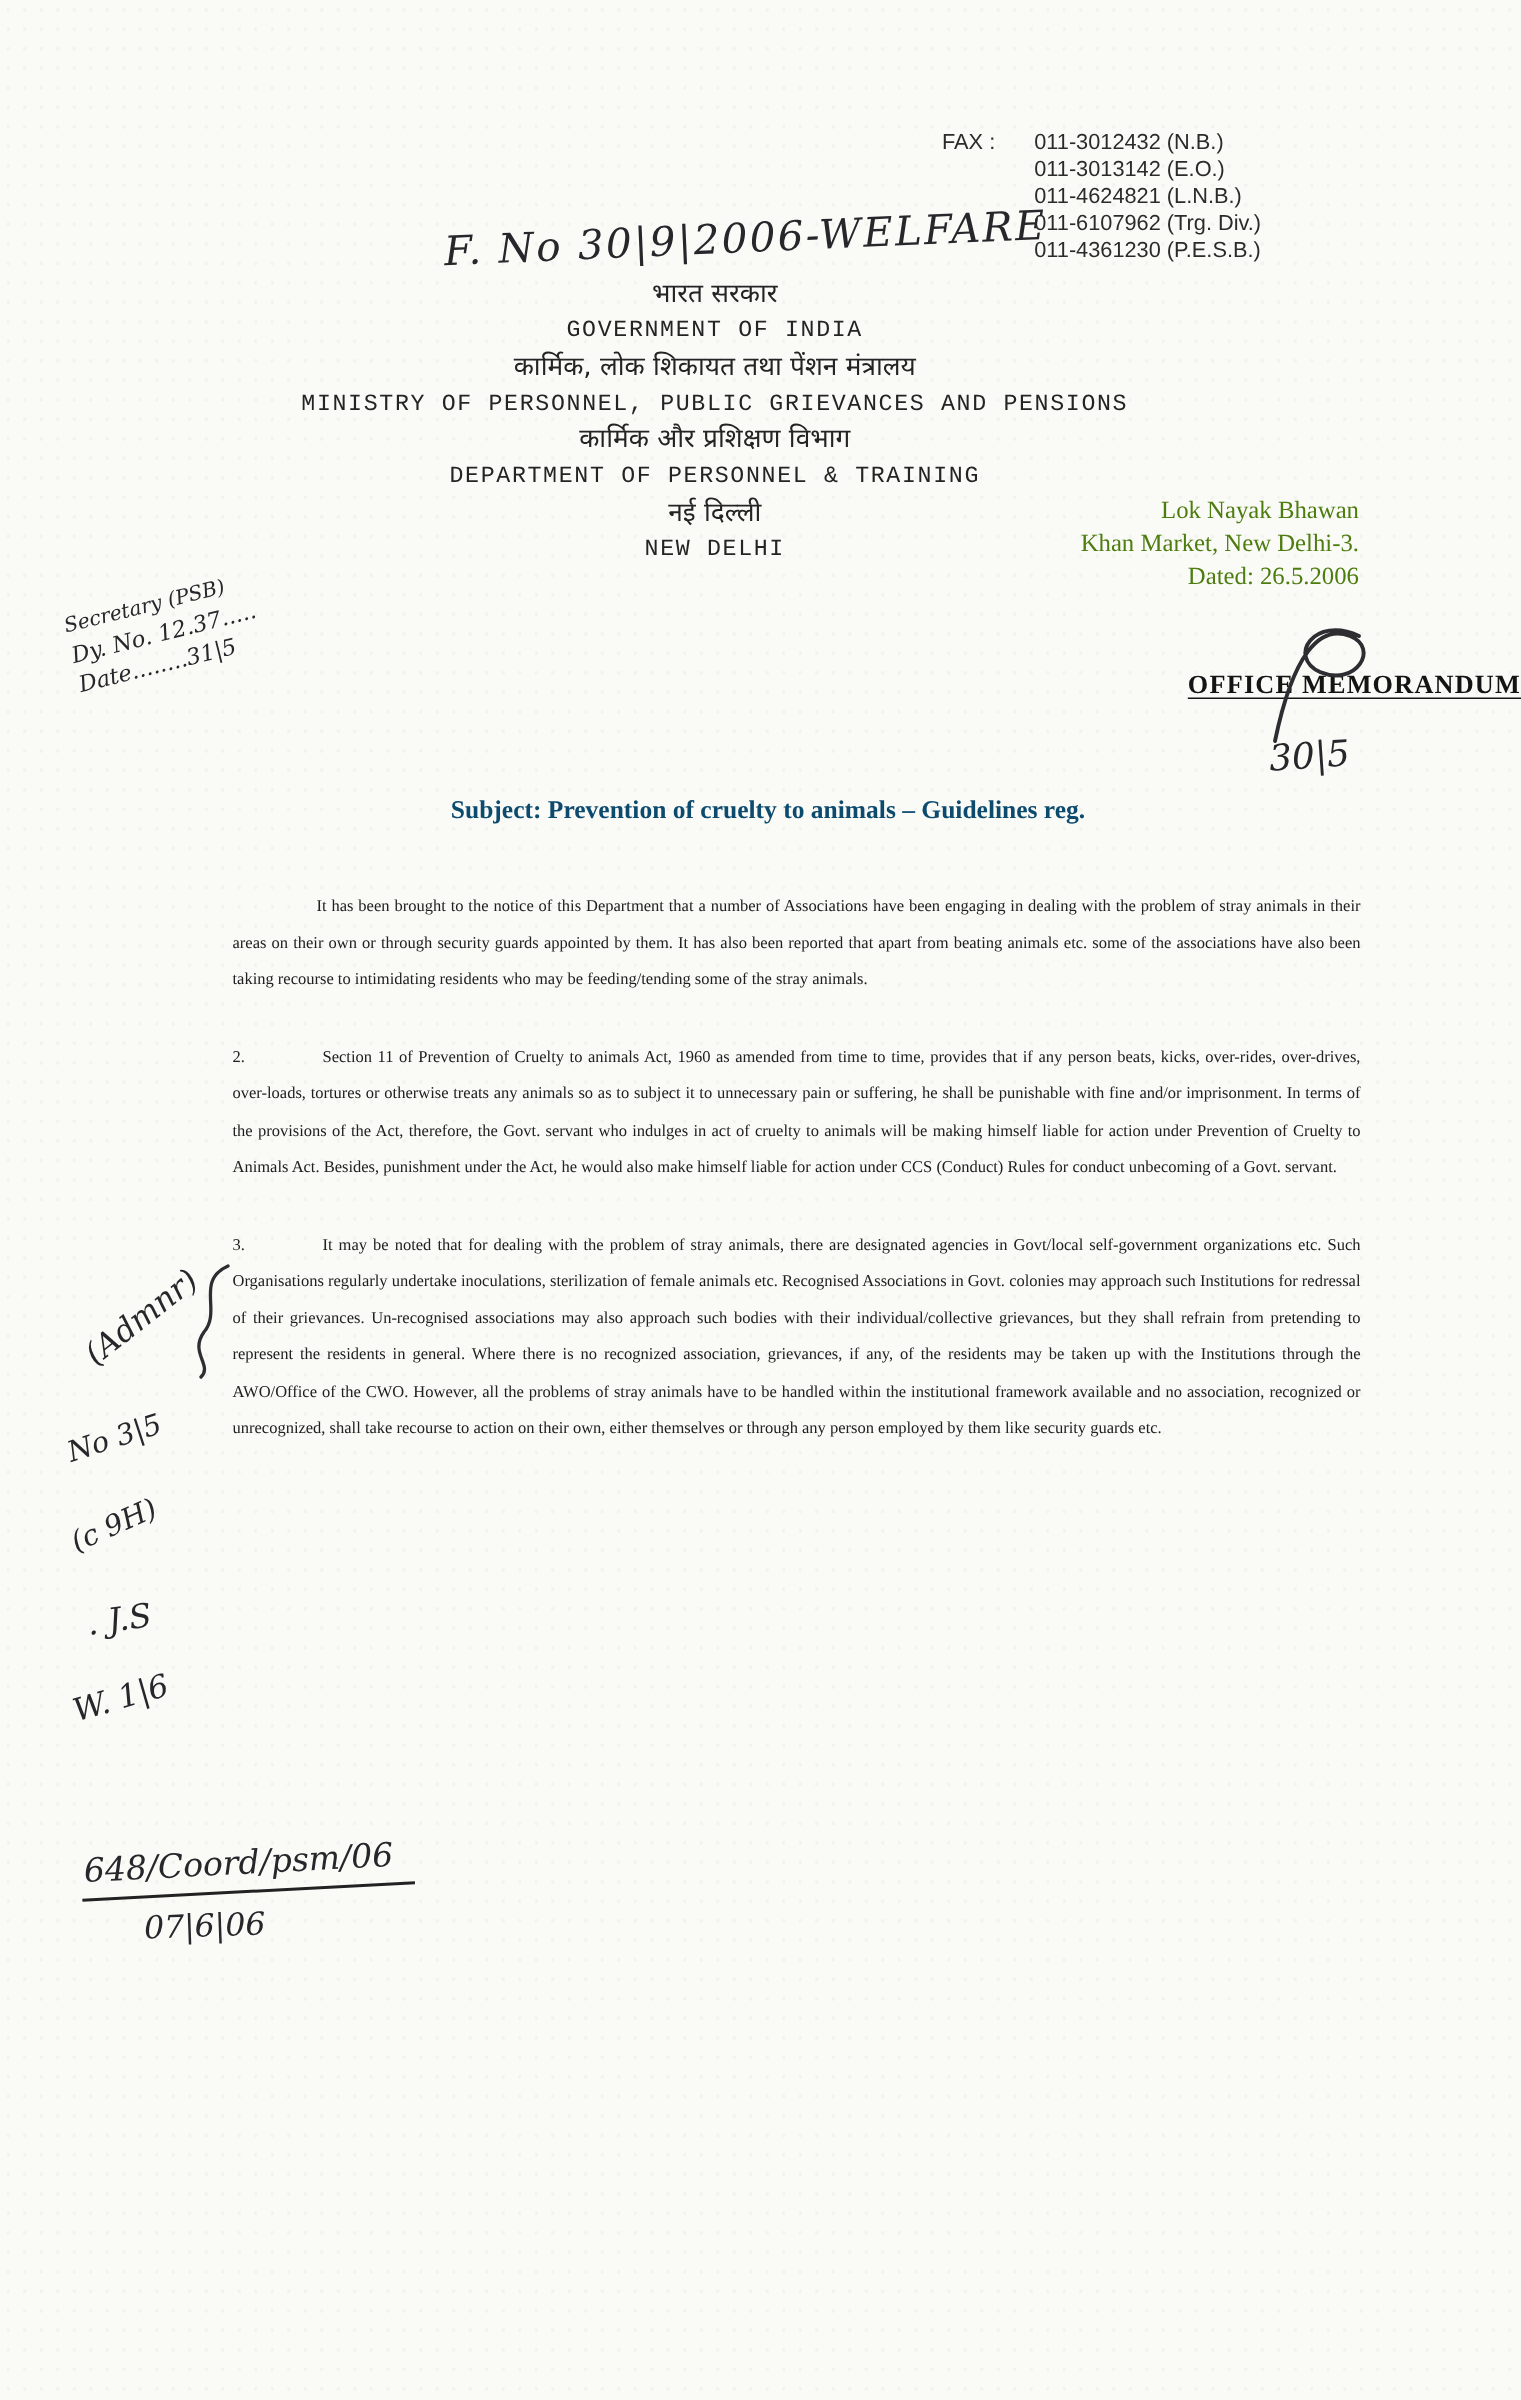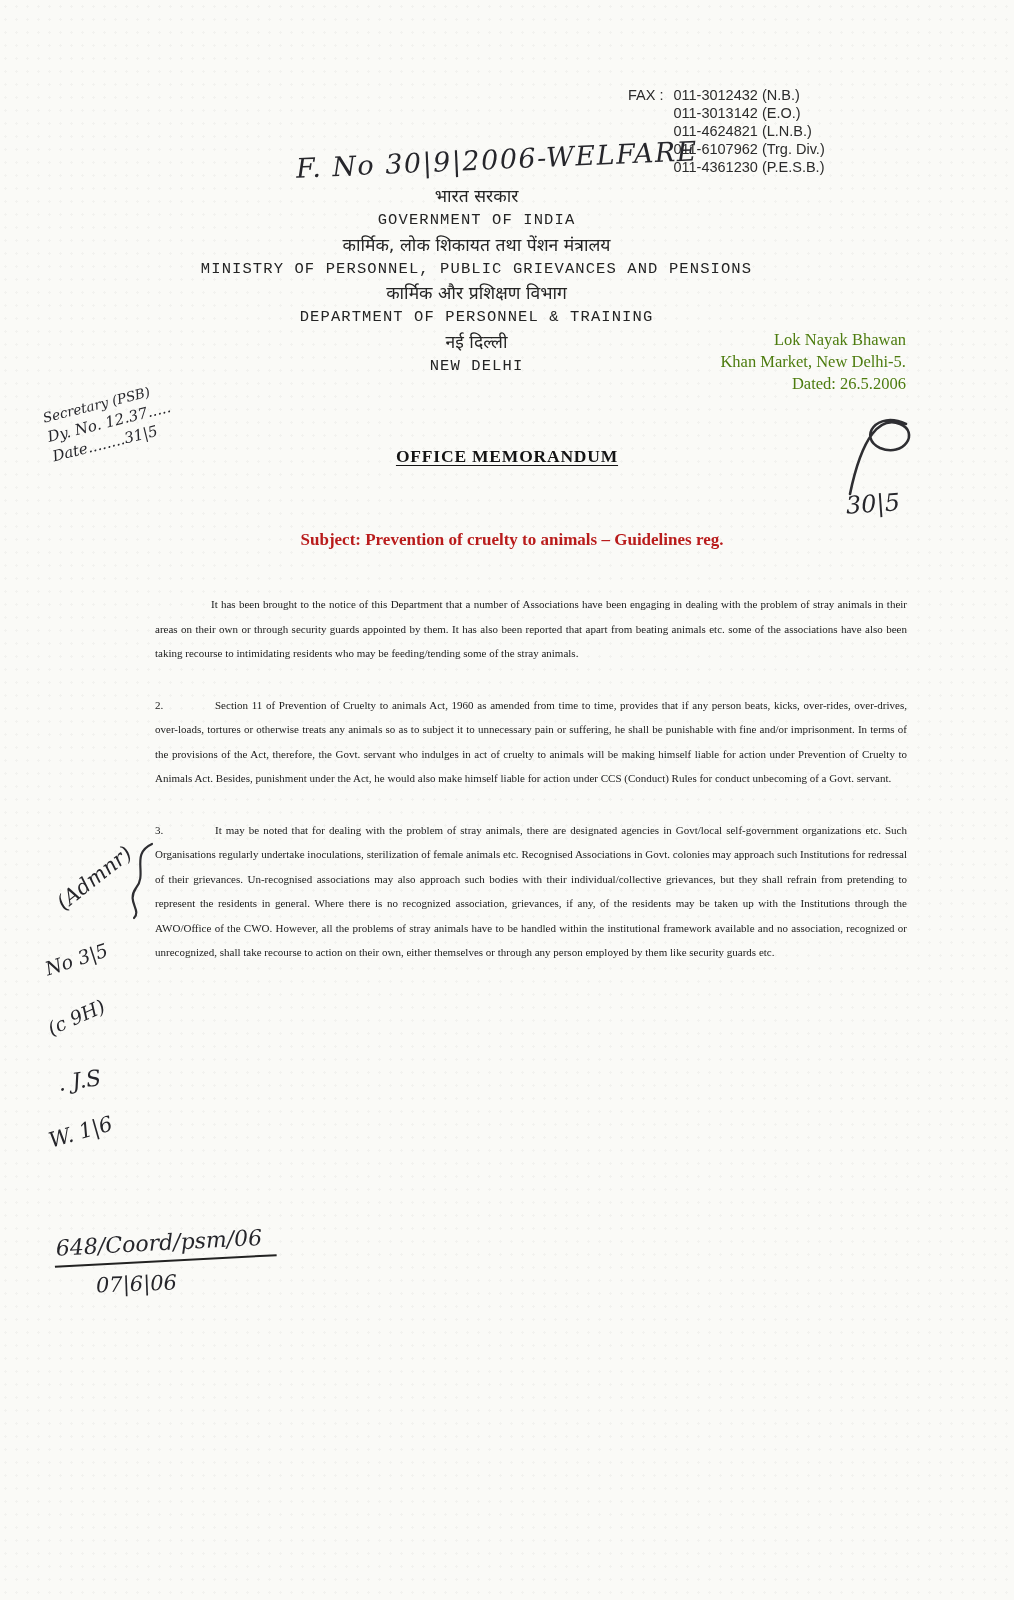--- a/index.html
+++ b/index.html
@@ -18,21 +18,21 @@
     content:"";
     position:absolute; inset:0;
     background-image:radial-gradient(rgba(70,70,70,0.045) 1px, transparent 1.3px);
     background-size:11px 13px;
     pointer-events:none;
   }
 
   
   .fax-block {
     position:absolute; top:86px; left:628px;
-    display:flex; gap:10px;
+    display:flex; gap:26px;
     font-family:"Liberation Sans", sans-serif;
     font-size:14.5px; line-height:18px; color:#2b2b2b;
   }
   .fax-lines div { white-space:nowrap; }
 
   
   .letterhead {
     position:absolute; top:184px; left:104px; width:745px;
     text-align:center; color:#242424;
   }
@@ -45,28 +45,28 @@
     font-size:15.5px; letter-spacing:1.1px; line-height:24.5px;
   }
 
   .address {
     position:absolute; top:329px; right:108px;
     text-align:right; font-size:16.5px; line-height:22px; color:#4d7c0f;
   }
 
   .memo-title {
     position:absolute; top:446px; left:0; width:100%;
-    text-align:center; font-weight:bold; font-size:17.5px;
+    text-align:right; font-weight:bold; font-size:17.5px;
     letter-spacing:0.8px; color:#141414;
     text-decoration:underline; text-underline-offset:3px;
   }
 
   .subject {
     position:absolute; top:530px; left:137px; width:750px;
-    text-align:center; font-weight:bold; font-size:17px; color:#b91c1c;
+    text-align:center; font-weight:bold; font-size:17px; color:#0c4a6e;
   }
 
   .doc-body {
     position:absolute; top:592px; left:155px; width:752px;
     font-size:11px; line-height:24.5px; text-align:justify; color:#202020;
   }
   .para { margin-bottom:27px; }
   .para.indent { text-indent:56px; }
   .pnum { display:inline-block; width:60px; }
 
@@ -132,21 +132,21 @@
     <div class="hi">कार्मिक, लोक शिकायत तथा पेंशन मंत्रालय</div>
     <div class="en">MINISTRY OF PERSONNEL, PUBLIC GRIEVANCES AND PENSIONS</div>
     <div class="hi">कार्मिक और प्रशिक्षण विभाग</div>
     <div class="en">DEPARTMENT OF PERSONNEL &amp; TRAINING</div>
     <div class="hi">नई दिल्ली</div>
     <div class="en">NEW DELHI</div>
   </div>
 
   <div class="address">
     <div>Lok Nayak Bhawan</div>
-    <div>Khan Market, New Delhi-5.</div>
+    <div>Khan Market, New Delhi-3.</div>
     <div>Dated: 26.5.2006</div>
   </div>
 
   <div class="hw stamp">
     <div class="s1">Secretary (PSB)</div>
     <div>Dy. No. 12.37.....</div>
     <div>Date........31|5</div>
   </div>
 
   <div class="memo-title">OFFICE MEMORANDUM</div>

